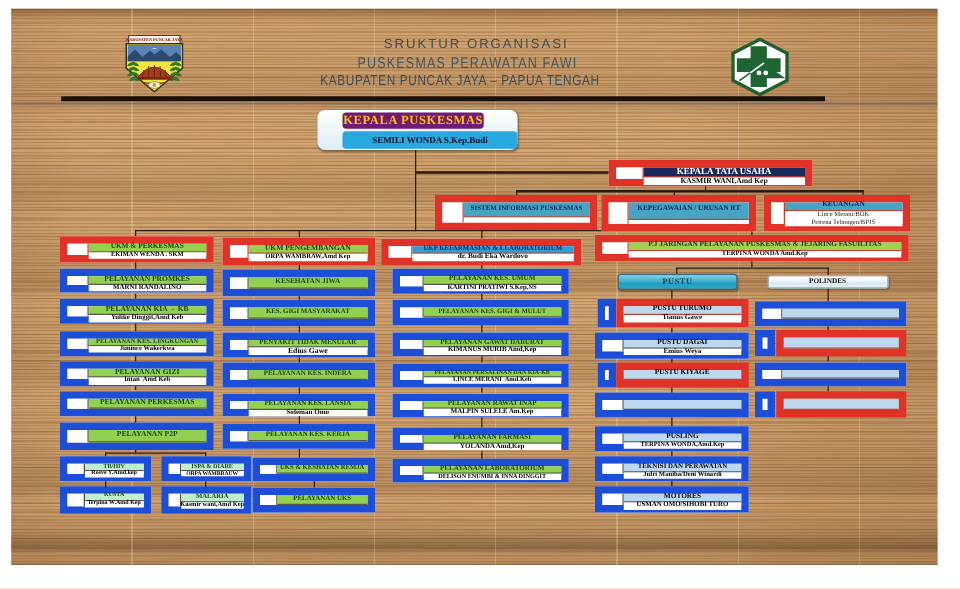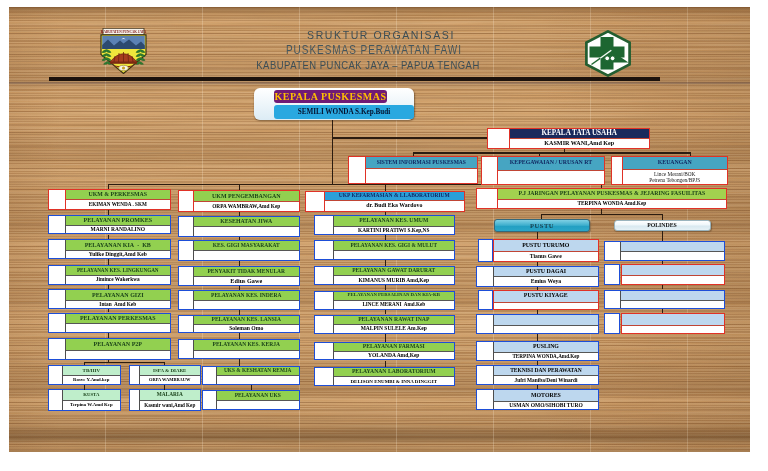--- a/index.html
+++ b/index.html
@@ -13,21 +13,21 @@
   repeating-linear-gradient(180deg, rgba(0,0,0,0) 0px, rgba(0,0,0,0) 4.3px, rgba(104,58,22,0.20) 4.3px, rgba(104,58,22,0.20) 5.3px, rgba(0,0,0,0) 5.3px, rgba(0,0,0,0) 7.1px),
   linear-gradient(180deg,
     rgba(90,55,25,0.55) 0%, rgba(120,80,40,0.25) 1.1%, rgba(0,0,0,0) 2.9%, rgba(0,0,0,0.02) 8.5%,
     rgba(80,50,25,0.10) 15.3%, rgba(110,90,70,0.22) 17.1%, rgba(0,0,0,0) 18.7%, rgba(255,220,180,0.06) 25.4%,
     rgba(80,50,25,0.14) 33.3%, rgba(255,220,180,0.05) 36.6%, rgba(80,50,25,0.16) 49.7%, rgba(255,220,180,0.05) 52.4%,
     rgba(80,50,25,0.12) 65.8%, rgba(255,220,180,0.05) 69.2%, rgba(0,0,0,0.02) 77.1%, rgba(80,50,25,0.20) 86.1%,
     rgba(255,220,180,0.04) 88.3%, rgba(80,50,25,0.16) 93.9%, rgba(60,38,18,0.30) 95.4%, rgba(55,35,16,0.42) 96.8%, rgba(80,50,25,0.10) 98.4%,
     rgba(70,45,22,0.25) 100%);
 }
 .ln{position:absolute;background:#2c1c10;}
-.u{position:absolute;display:flex;background:#fff;border:1px solid #1d4ed8;box-sizing:border-box;}
+.u{position:absolute;display:flex;background:#fff;border:6px solid #1d4ed8;box-sizing:border-box;}
 .u.r{border-color:#e03227;}
 .tab{border-right:1px solid #4d4d4d;background:#fff;flex:0 0 auto;box-sizing:border-box;}
 .u.r>.tab{border-right-color:#e03227;}
 .u.r .hd{border-bottom-color:#c04535;}
 .bd{flex:1 1 auto;display:flex;flex-direction:column;min-width:0;}
 .hd{display:flex;align-items:center;justify-content:center;text-align:center;
  font-weight:bold;color:#173f17;border-bottom:1px solid #565656;box-sizing:border-box;
  line-height:1;white-space:nowrap;}
 .nm{flex:1;display:flex;align-items:center;justify-content:center;text-align:center;
  font-weight:bold;color:#000;background:#fff;line-height:1;white-space:nowrap;}

